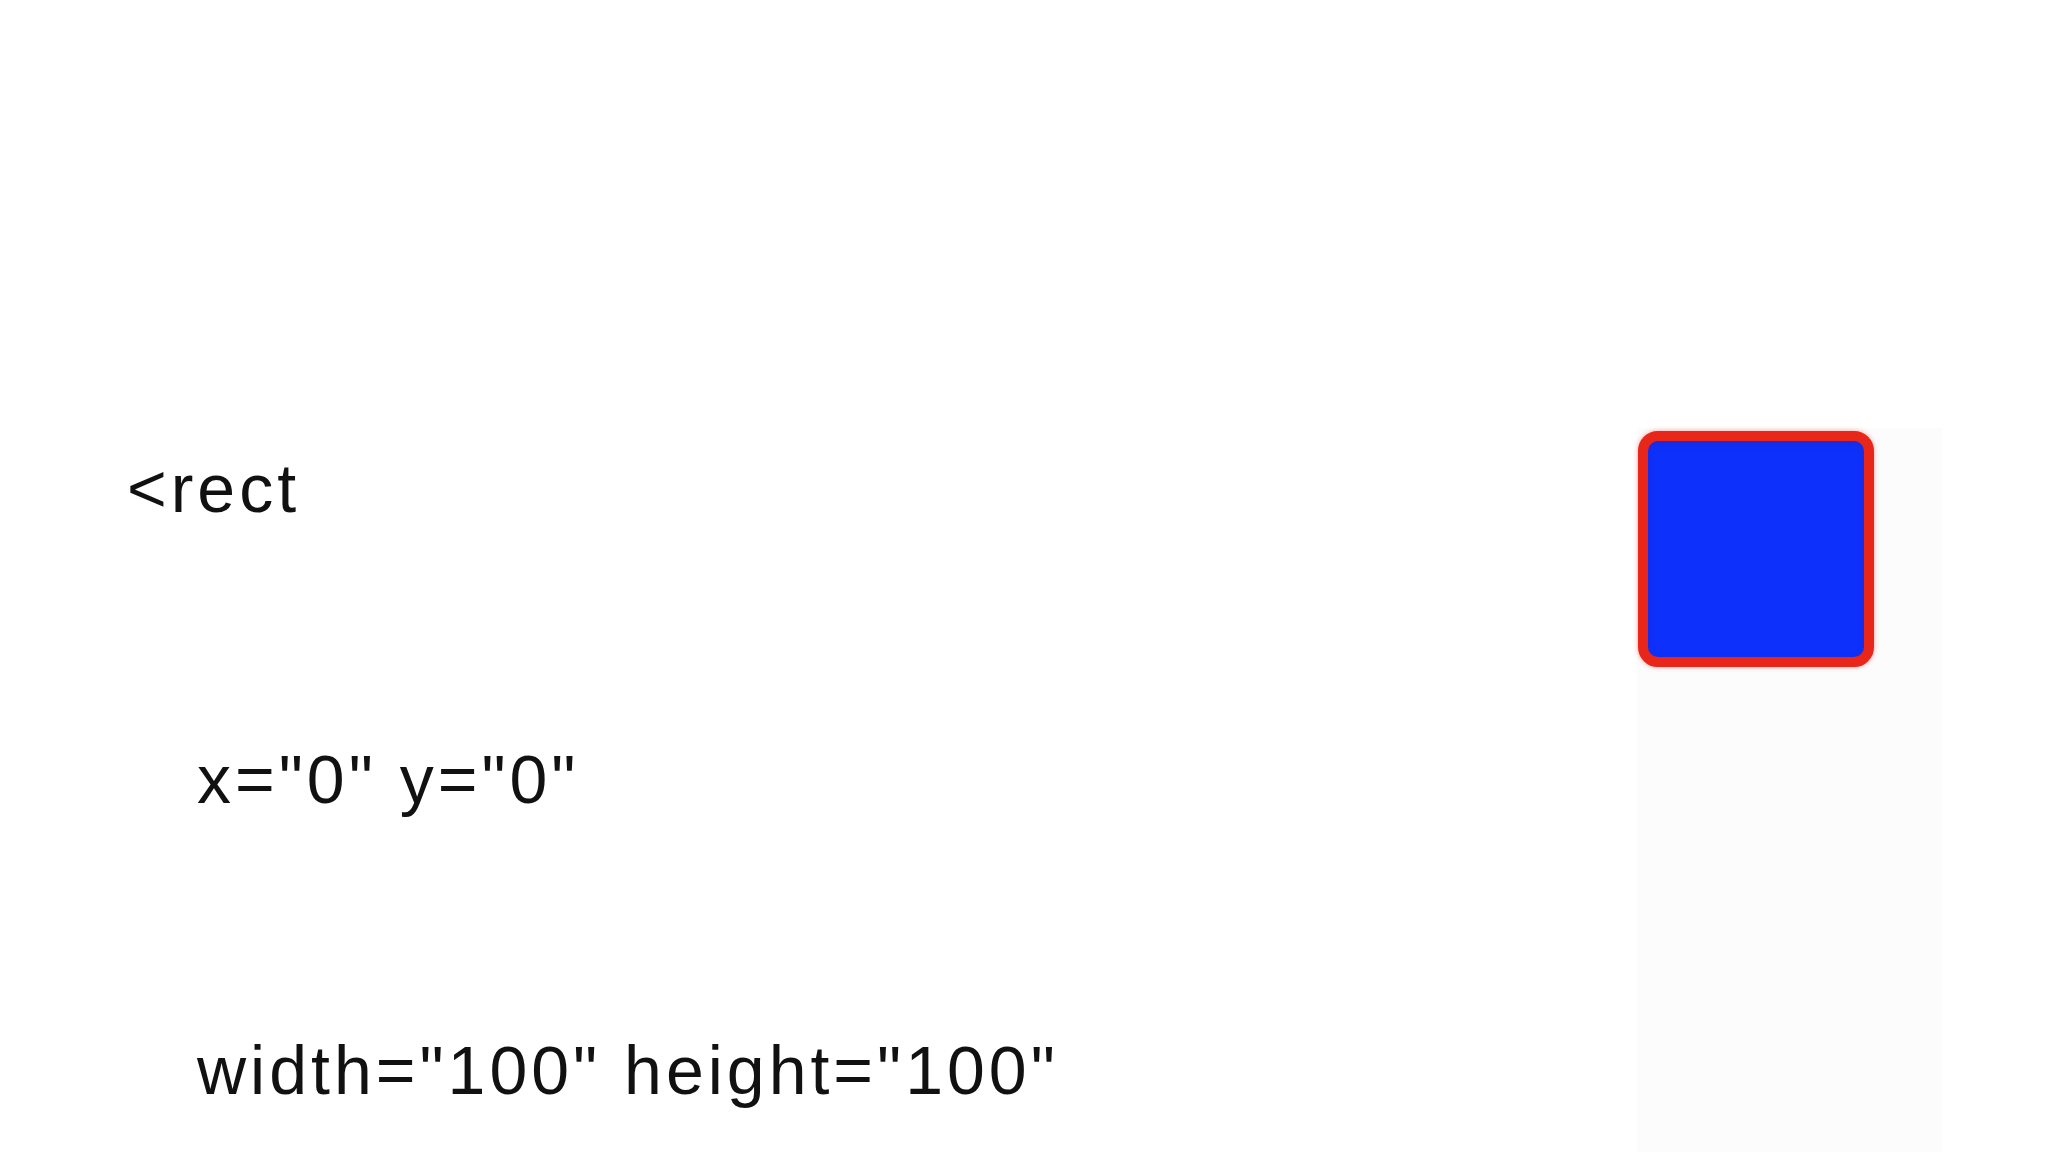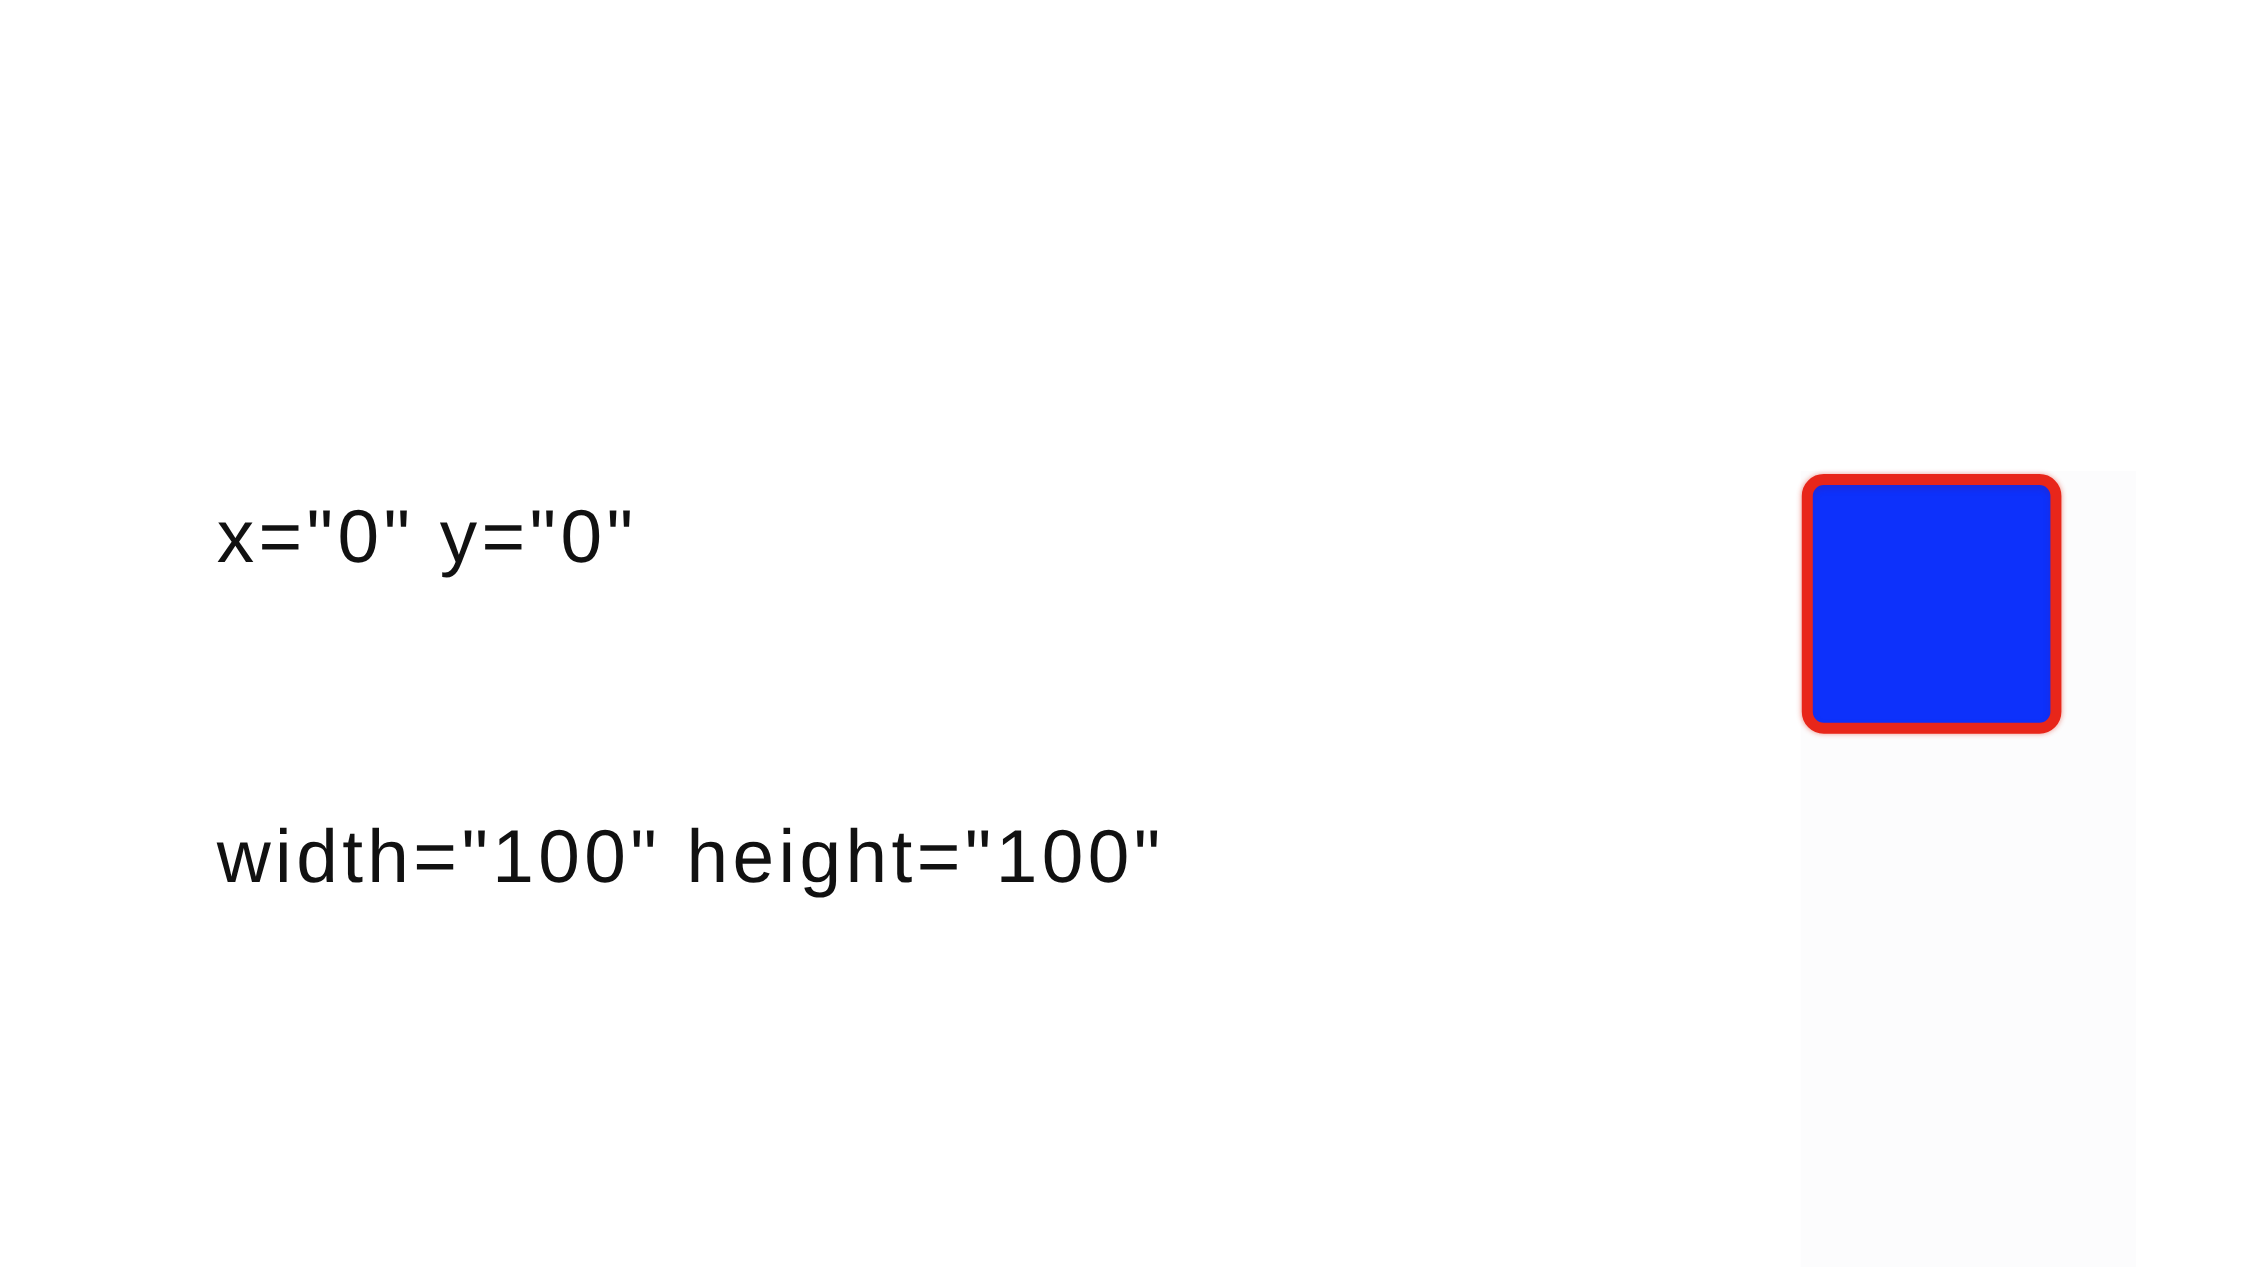--- a/index.html
+++ b/index.html
@@ -51,20 +51,21 @@
     border: 10px solid #e8261a;
     border-radius: 20px;
     box-shadow: 0 0 5px rgba(226, 48, 29, 0.45),
                 inset 0 3px 6px rgba(70, 25, 140, 0.30);
   }
 </style>
 </head>
 <body>
 
 <div class="code-block">
+  <div class="code-line">&lt;rect</div>
   <div class="code-line indent">x="0" y="0"</div>
   <div class="code-line indent">width="100" height="100"</div>
   
   
   
   
 </div>
 
 <div class="video-band"></div>
 

